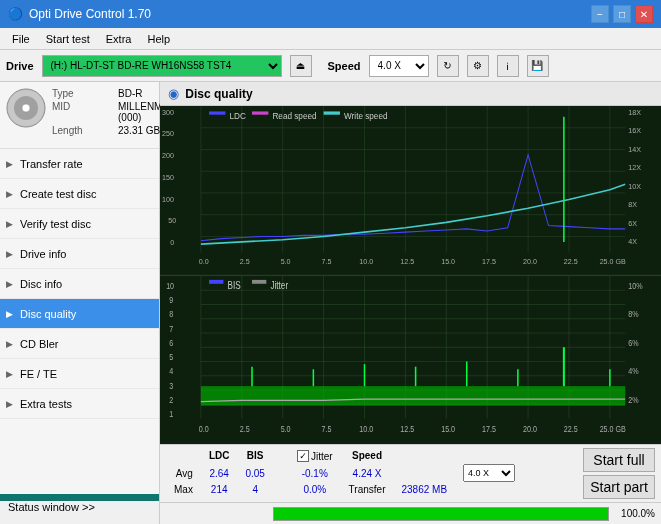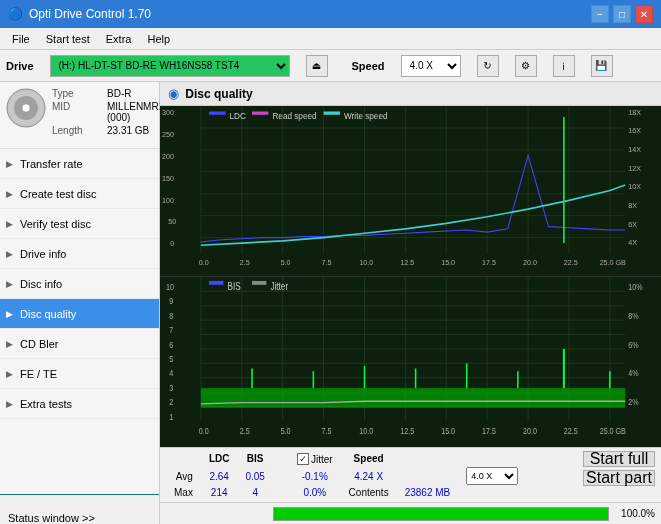--- a/index.html
+++ b/index.html
@@ -10,66 +10,66 @@
     .titlebar-title { display: flex; align-items: center; gap: 6px; font-size: 12px; }
     .titlebar-controls { display: flex; gap: 4px; }
     .titlebar-btn { width: 18px; height: 18px; background: #5a9ee0; border: 1px solid #4a8ecd; color: white; font-size: 10px; display: flex; align-items: center; justify-content: center; cursor: pointer; }
     .titlebar-btn.close { background: #e05050; border-color: #d04040; }
     
     
     .menubar { background: #f0f0f0; height: 22px; display: flex; align-items: center; padding: 0 4px; border-bottom: 1px solid #ccc; }
     .menu-item { padding: 2px 8px; cursor: pointer; font-size: 11px; }
     
     
-    .toolbar { background: #f0f0f0; height: 32px; display: flex; align-items: center; padding: 0 6px; border-bottom: 1px solid #ccc; gap: 16px; }
+    .toolbar { background: #f0f0f0; height: 32px; display: flex; align-items: center; padding: 0 6px; border-bottom: 1px solid #ccc; gap: 8px; }
     .toolbar-label { font-size: 11px; font-weight: bold; }
     .drive-select { height: 22px; font-size: 10px; background: #22c55e; border: 1px solid #aaa; padding: 0 4px; flex: 1; max-width: 240px; }
     .toolbar-btn { height: 22px; width: 22px; background: #e8e8e8; border: 1px solid #aaa; display: flex; align-items: center; justify-content: center; cursor: pointer; font-size: 10px; }
     .speed-label { font-size: 11px; font-weight: bold; margin-left: 8px; }
     .speed-select { height: 22px; font-size: 10px; background: white; border: 1px solid #aaa; padding: 0 4px; width: 60px; }
     
     
     .main { display: flex; height: calc(524px - 28px - 22px - 32px); }
     
     
     .sidebar { width: 160px; background: #f5f5f5; border-right: 1px solid #ccc; display: flex; flex-direction: column; flex-shrink: 0; }
     .disc-info { padding: 6px; border-bottom: 1px solid #ddd; }
-    .disc-info-row { display: flex; font-size: 10px; margin-bottom: 2px; gap: 5px; }
+    .disc-info-row { display: flex; font-size: 10px; margin-bottom: 2px; gap: 16px; }
     .disc-info-label { color: #555; width: 50px; flex-shrink: 0; }
     .disc-info-value { color: #000; font-weight: normal; }
     .disc-info-value.blue { color: #0000cc; }
     .label-row { display: flex; align-items: center; gap: 4px; font-size: 10px; margin-top: 2px; }
     .label-input { height: 16px; border: 1px solid #aaa; background: white; width: 80px; font-size: 10px; }
     .label-btn { width: 16px; height: 16px; background: #e8e8e8; border: 1px solid #aaa; font-size: 9px; display: flex; align-items: center; justify-content: center; cursor: pointer; }
     
     .nav-item { height: 30px; display: flex; align-items: center; padding: 0 8px 0 20px; cursor: pointer; font-size: 11px; border-bottom: 1px solid #e8e8e8; position: relative; }
     .nav-item.active { background: #3c8fe8; color: white; }
     .nav-arrow { position: absolute; left: 6px; font-size: 9px; color: #666; }
     .nav-item.active .nav-arrow { color: white; }
     
-    .status-window { height: 30px; display: flex; align-items: flex-end; padding: 0 8px; cursor: pointer; font-size: 11px; border-top: 1px solid #0f766e; margin-top: auto; background: #f0f0f0; }
+    .status-window { height: 30px; display: flex; align-items: flex-start; padding: 0 8px; cursor: pointer; font-size: 11px; border-top: 7px solid #0f766e; margin-top: auto; background: #f0f0f0; }
     .content-header { background: #e8e8e8; height: 24px; display: flex; align-items: center; padding: 0 8px; border-bottom: 1px solid #ccc; gap: 6px; }
     .content-title { font-size: 12px; font-weight: bold; }
     
     
     .charts-area { flex: 1; display: flex; flex-direction: column; background: #1a2a1a; }
     .chart-container { position: relative; flex: 1; }
     
     svg.chart { width: 100%; height: 100%; }
     
     
     .stats-bar { background: #f0f0f0; border-top: 1px solid #ccc; padding: 3px 6px; display: flex; align-items: flex-start; gap: 8px; }
     .stats-table { font-size: 10px; flex: 1; }
     .stats-table table { border-collapse: collapse; }
     .stats-table td { padding: 1px 8px; text-align: center; }
     .stats-table td:first-child { text-align: right; }
     .stats-header { color: #000; font-weight: bold; }
     .stats-blue { color: #0000cc; }
     .action-btns { display: flex; flex-direction: column; gap: 3px; }
-    .action-btn { height: 16px; width: 72px; background: #e0e0e0; border: 1px solid #aaa; font-size: 16px; cursor: pointer; text-align: center; display: flex; align-items: center; justify-content: center; }
+    .action-btn { height: 24px; width: 72px; background: #e0e0e0; border: 1px solid #aaa; font-size: 14px; cursor: pointer; text-align: center; display: flex; align-items: center; justify-content: center; }
     
     
     .progressbar-container { background: #f0f0f0; height: 22px; display: flex; align-items: center; padding: 0 6px; gap: 6px; border-top: 1px solid #ccc; }
     .progressbar-outer { flex: 1; height: 14px; background: #e0e0e0; border: 1px solid #999; }
     .progressbar-inner { height: 100%; background: #00cc00; }
     .progressbar-pct { font-size: 10px; color: #000; min-width: 40px; text-align: right; }
     .status-text { font-size: 15px; color: #000; min-width: 100px; margin-top: 36px; }
 
     .content-wrap { display: flex; flex-direction: column; flex: 1; min-height: 0; }
   </style>
@@ -368,21 +368,21 @@
                 <option>4.0 X</option>
               </select>
             </td>
           </tr>
           <tr>
             <td>Max</td>
             <td class="stats-blue">214</td>
             <td class="stats-blue">4</td>
             <td></td>
             <td class="stats-blue">0.0%</td>
-            <td>Contents</td>
+            <td>Transfer</td>
             <td class="stats-blue">23862 MB</td>
           </tr>
         </tbody>
           </table>
       </div>
       <div class="action-btns">
         <div class="action-btn">Start full</div>
         <div class="action-btn">Start part</div>
       </div>
     </div>

